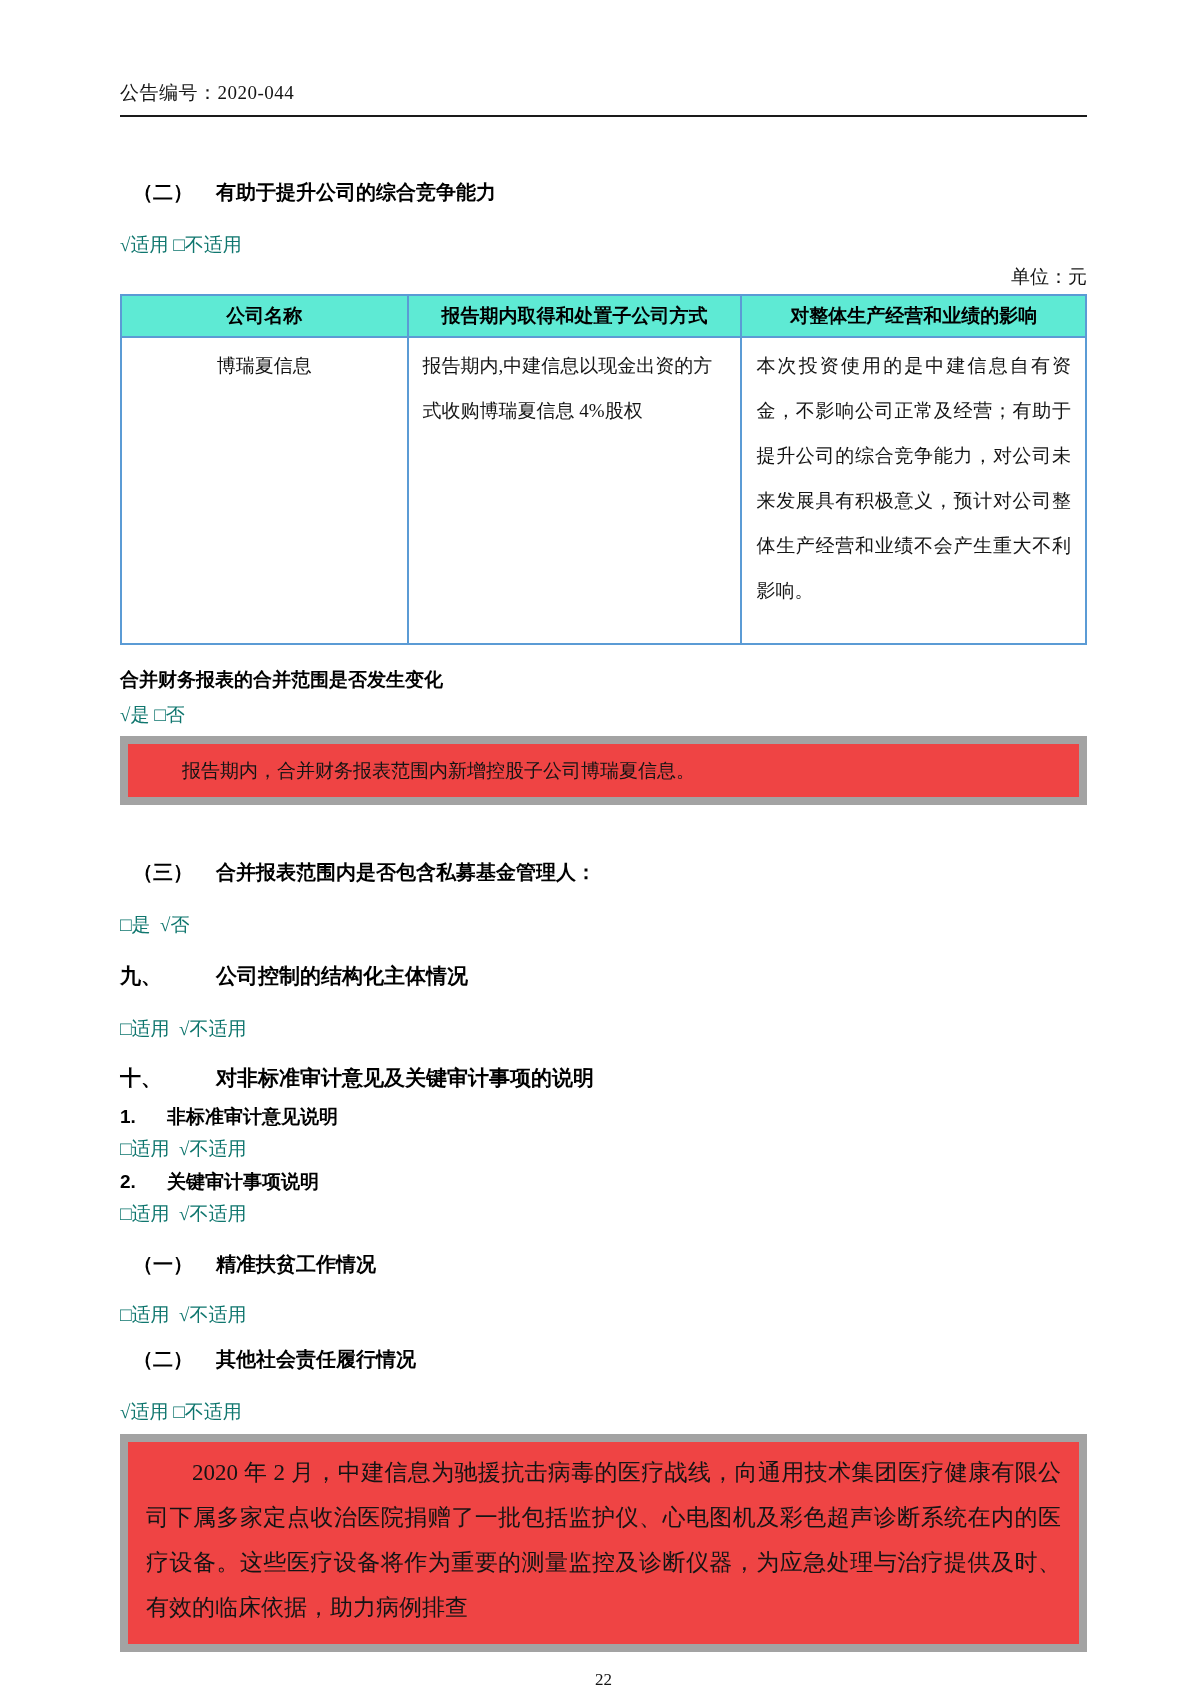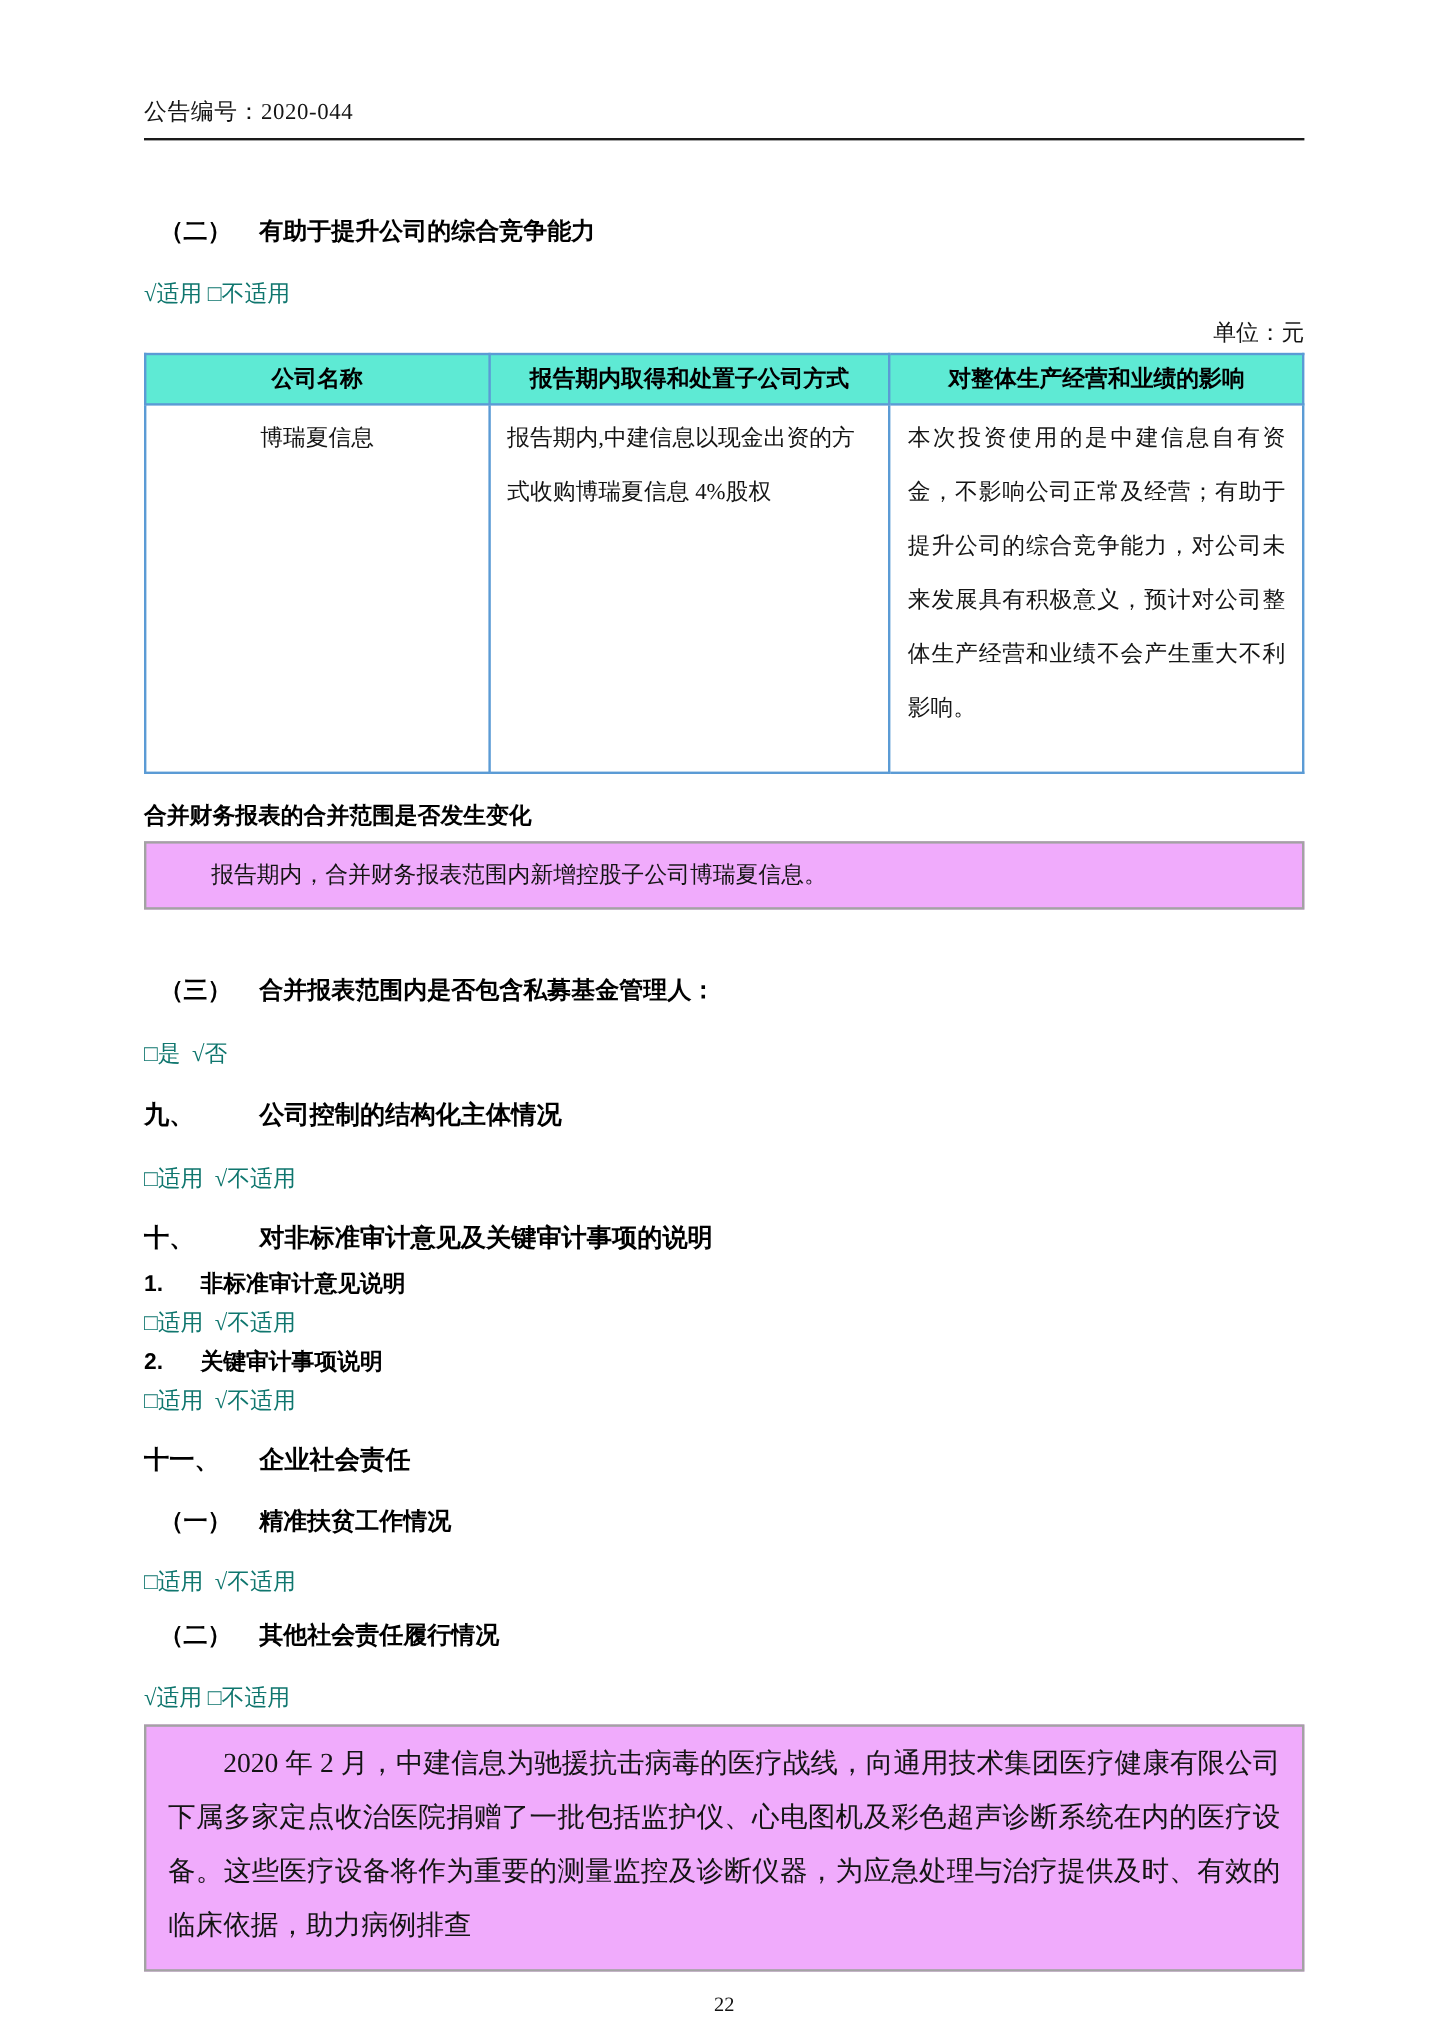--- a/index.html
+++ b/index.html
@@ -48,21 +48,21 @@
     vertical-align:top;font-size:19px;
     line-height:45px;padding:5px 14px 30px 14px;
   }
   td.cell-center{text-align:center;}
   td.cell-left{text-align:left;}
   td.cell-justify{text-align:justify;text-justify:inter-ideograph;}
   .col-company{width:29.7%;}
   .col-method{width:34.6%;}
   .col-impact{width:35.7%;}
   
-  .note-box{border:2px solid #a3a3a3;background:#f0abfc;}
+  .note-box{border:8px solid #a3a3a3;background:#ef4444;}
   .note-box p{margin:0;}
   .note-box-1 p{padding:13px 16px;text-indent:2em;line-height:27px;font-size:19px;}
   .note-box-2 p{padding:8px 18px 14px 18px;text-indent:2em;line-height:45px;font-size:23px;
     text-align:justify;text-justify:inter-ideograph;}
   
   .page-number{text-align:center;font-size:17px;margin-top:18px;}
   
   .mt-62{margin-top:62px;} .mt-54{margin-top:54px;}
   .mt-26{margin-top:26px;} .mt-24{margin-top:24px;} .mt-22{margin-top:22px;}
   .mt-18{margin-top:18px;} .mt-12{margin-top:12px;} .mt-9{margin-top:9px;}
@@ -101,20 +101,21 @@
     <tbody>
       <tr>
         <td class="cell-center">博瑞夏信息</td>
         <td class="cell-left">报告期内,中建信息以现金出资的方式收购博瑞夏信息 4%股权</td>
         <td class="cell-justify">本次投资使用的是中建信息自有资金，不影响公司正常及经营；有助于提升公司的综合竞争能力，对公司未来发展具有积极意义，预计对公司整体生产经营和业绩不会产生重大不利影响。</td>
       </tr>
     </tbody>
   </table>
 
   <div class="bold-line mt-22">合并财务报表的合并范围是否发生变化</div>
+  <div class="check-line mt-9">√是 □否</div>
   <div class="note-box note-box-1 mt-8">
     <p>报告期内，合并财务报表范围内新增控股子公司博瑞夏信息。</p>
   </div>
 
   <div class="heading hd-paren mt-54">
     <span class="h-num">（三）</span><span>合并报表范围内是否包含私募基金管理人：</span>
   </div>
   <div class="check-line mt-26">□是  √否</div>
 
   <div class="heading hd-major mt-24">
@@ -129,23 +130,20 @@
   <div class="heading hd-list mt-12">
     <span class="h-num">1.</span><span>非标准审计意见说明</span>
   </div>
   <div class="check-line mt-6">□适用  √不适用</div>
 
   <div class="heading hd-list mt-7">
     <span class="h-num">2.</span><span>关键审计事项说明</span>
   </div>
   <div class="check-line mt-6">□适用  √不适用</div>
 
-  <div class="heading hd-major mt-22">
-    <span class="h-num">十一、</span><span>企业社会责任</span>
-  </div>
 
   <div class="heading hd-paren mt-24">
     <span class="h-num">（一）</span><span>精准扶贫工作情况</span>
   </div>
   <div class="check-line mt-24">□适用  √不适用</div>
 
   <div class="heading hd-paren mt-18">
     <span class="h-num">（二）</span><span>其他社会责任履行情况</span>
   </div>
   <div class="check-line mt-26">√适用 □不适用</div>

